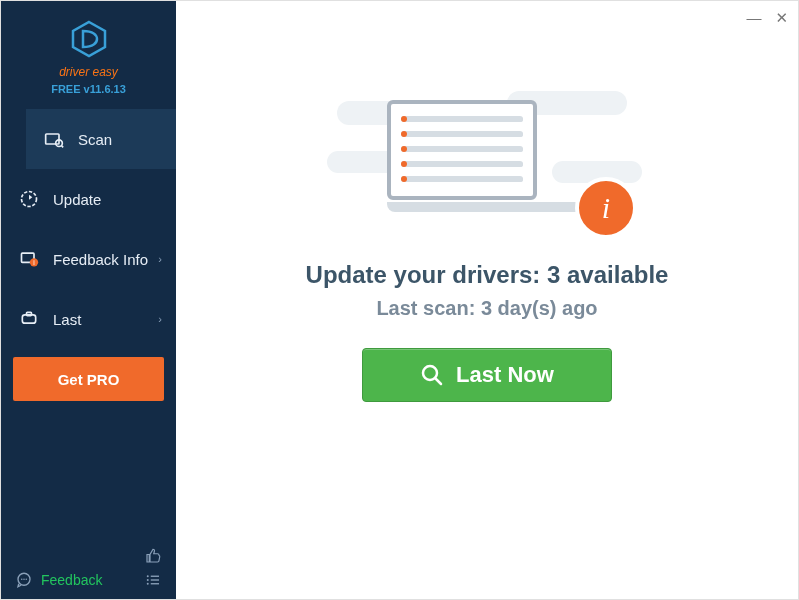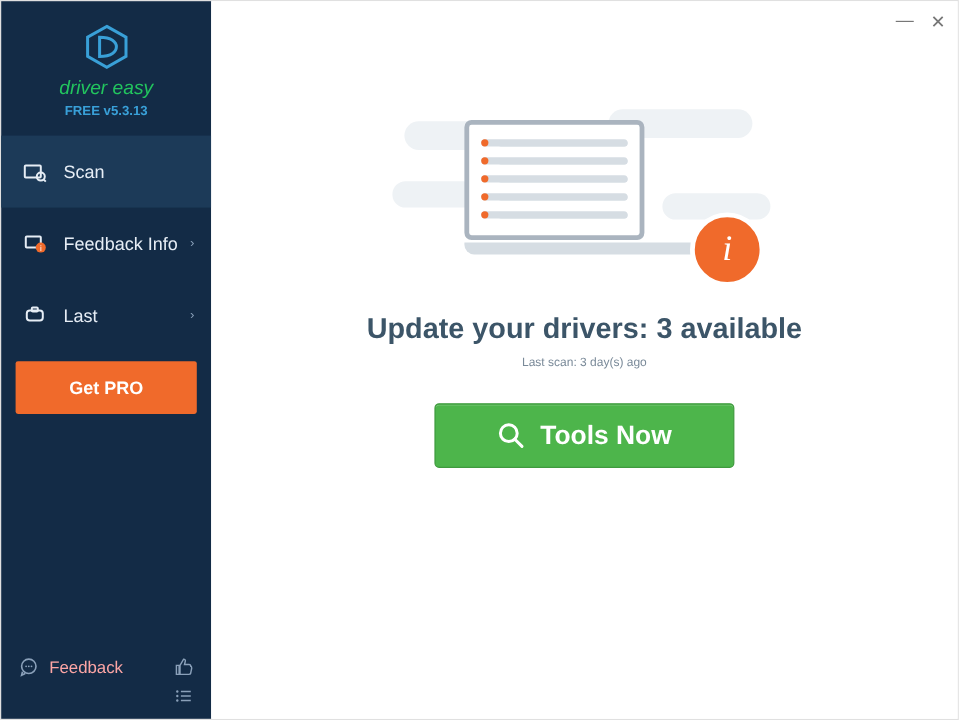--- a/index.html
+++ b/index.html
@@ -1,28 +1,28 @@
 <!DOCTYPE html>
 <html><head>
 <meta charset="utf-8">
 <style>
 * { margin:0; padding:0; box-sizing:border-box; font-family:"Segoe UI",Arial,sans-serif; }
 body { width:799px; height:600px; background:#fff; overflow:hidden; display:flex; border:1px solid #e0e0e0; }
 .sidebar { width:175px; height:100%; background:#132b46; color:#fff; display:flex; flex-direction:column; position:relative; }
 .logo-area { display:flex; flex-direction:column; align-items:center; padding:18px 0 14px; }
 .logo-mark { width:40px; height:40px; margin-bottom:6px; }
-.logo-text { font-style:italic; font-size:16px; color:#22c55e; margin-bottom:4px; }
+.logo-text { font-style:italic; font-size:12px; color:#f97316; margin-bottom:4px; }
 .version { color:#39a0d8; font-size:11px; font-weight:600; }
 .nav { display:flex; flex-direction:column; }
 .nav-item { display:flex; align-items:center; height:60px; padding:0 18px; font-size:15px; color:#e6edf5; cursor:pointer; position:relative; }
-.nav-item.active { background:#1c3a58; }
+.nav-item.active { background:#1c3a58;margin-left:25px; }
 .nav-item svg.icon { width:20px; height:20px; margin-right:14px; flex-shrink:0; }
 .nav-item .chev { position:absolute; right:14px; font-size:11px; color:#8aa0b9; }
 .get-pro { margin:8px 12px; height:44px; background:#f06a2b; color:#fff; display:flex; align-items:center; justify-content:center; font-weight:600; font-size:15px; border-radius:2px; cursor:pointer; }
-.footer { margin-top:auto; display:flex; align-items:flex-start; padding:10px 14px; color:#fca5a5; font-size:14px; }
+.footer { margin-top:auto; display:flex; align-items:flex-end; padding:10px 14px; color:#22c55e; font-size:14px; }
 .footer .feedback { display:flex; align-items:center; cursor:pointer; }
 .footer svg { width:18px; height:18px; }
 .footer .right-icons { margin-left:auto; display:flex; flex-direction:column; align-items:center; gap:6px; }
 .footer .feedback-label { margin-left:8px; }
 
 .main { flex:1; height:100%; background:#fff; position:relative; display:flex; flex-direction:column; align-items:center; }
 .window-controls { position:absolute; top:8px; right:10px; display:flex; gap:14px; color:#777; }
 .window-controls span { cursor:pointer; font-size:15px; }
 .illustration { margin-top:70px; width:260px; height:170px; position:relative; display:flex; align-items:center; justify-content:center; }
 .cloud { position:absolute; background:#eef2f5; border-radius:30px; }
@@ -32,45 +32,52 @@
 .c4{width:90px;height:22px;right:-25px;top:90px;}
 .laptop { position:relative; z-index:2; }
 .screen { width:150px; height:100px; border:4px solid #aab4bf; border-radius:6px; background:#fff; padding:12px 10px; }
 .line { height:6px; background:#d6dde3; border-radius:3px; margin-bottom:9px; display:flex; align-items:center; }
 .dot { width:6px;height:6px;border-radius:50%;background:#f06a2b;margin-right:8px;flex-shrink:0; }
 .bar { height:5px; background:#d6dde3; border-radius:3px; flex:1; }
 .base { width:200px; height:10px; background:#d6dde3; margin:2px auto 0; border-radius:0 0 8px 8px; }
 .info-badge { position:absolute; right:-20px; bottom:2px; width:62px; height:62px; border-radius:50%; background:#f06a2b; display:flex; align-items:center; justify-content:center; z-index:3; border:4px solid #fff; }
 .info-badge span { color:#fff; font-size:30px; font-family:Georgia,serif; font-style:italic; }
 .headline { margin-top:20px; font-size:24px; font-weight:700; color:#3c5568; text-align:left; }
-.subline { margin-top:8px; font-size:10px; color:#7a8a99; }
+.subline { margin-top:8px; font-size:20px; color:#7a8a99;font-weight:bold; }
 .scan-btn { margin-top:28px; width:250px; height:54px; background:#4db54b; border:1px solid #3f9a3e; border-radius:4px; display:flex; align-items:center; justify-content:center; color:#fff; font-size:22px; font-weight:600; cursor:pointer; box-shadow:inset 0 1px 0 rgba(255,255,255,.25); }
 .scan-btn svg { width:24px; height:24px; margin-right:12px; }
 </style>
 </head>
 <body>
 
 <div class="sidebar">
   <div class="logo-area">
     <svg class="logo-mark" viewBox="0 0 40 40">
       <polygon points="20,3 36,12 36,28 20,37 4,28 4,12" fill="none" stroke="#39a0d8" stroke-width="2.5"></polygon>
       <path d="M14,12 L14,28 C24,28 28,24 28,20 C28,16 24,12 14,12 Z" fill="none" stroke="#39a0d8" stroke-width="2.5"></path>
     </svg>
     <div class="logo-text">driver easy</div>
-    <div class="version">FREE v5.3.13</div>
+    <div class="version">FREE v11.6.13</div>
   </div>
 
   <div class="nav">
     <div class="nav-item active">
       <svg class="icon" viewBox="0 0 24 24">
           <rect x="2" y="6" width="16" height="12" rx="1" fill="none" stroke="#e6edf5" stroke-width="2"></rect>
           <circle cx="18" cy="17" r="4" fill="none" stroke="#e6edf5" stroke-width="2"></circle>
           <line x1="21" y1="20" x2="23" y2="22" stroke="#e6edf5" stroke-width="2"></line>
         </svg>
       <span>Scan</span>
+    </div>
+    <div class="nav-item">
+      <svg class="icon" viewBox="0 0 24 24">
+          <circle cx="12" cy="12" r="9" fill="none" stroke="#e6edf5" stroke-width="2" stroke-dasharray="4 2"></circle>
+          <path d="M12 7v6l4-3z" fill="#e6edf5"></path>
+        </svg>
+      <span>Update</span>
     </div>
     <div class="nav-item">
       <svg class="icon" viewBox="0 0 24 24">
           <rect x="3" y="5" width="15" height="11" rx="1" fill="none" stroke="#e6edf5" stroke-width="2"></rect>
           <circle cx="18" cy="16" r="5" fill="#f06a2b"></circle>
           <text x="18" y="19" text-anchor="middle" font-size="8" fill="#fff">i</text>
         </svg>
       <span>Feedback Info</span>
       <span class="chev">›</span>
     </div>
@@ -157,15 +164,15 @@
   </div>
 
   <div class="headline">Update your drivers: 3 available</div>
   <div class="subline">Last scan: 3 day(s) ago</div>
 
   <div class="scan-btn">
     <svg viewBox="0 0 24 24">
         <circle cx="10" cy="10" r="7" fill="none" stroke="#fff" stroke-width="2.5"></circle>
         <line x1="15" y1="15" x2="21" y2="21" stroke="#fff" stroke-width="2.5" stroke-linecap="round"></line>
       </svg>
-    <span>Tools Now</span>
+    <span>Last Now</span>
   </div>
 </div>
 
 </body></html>

